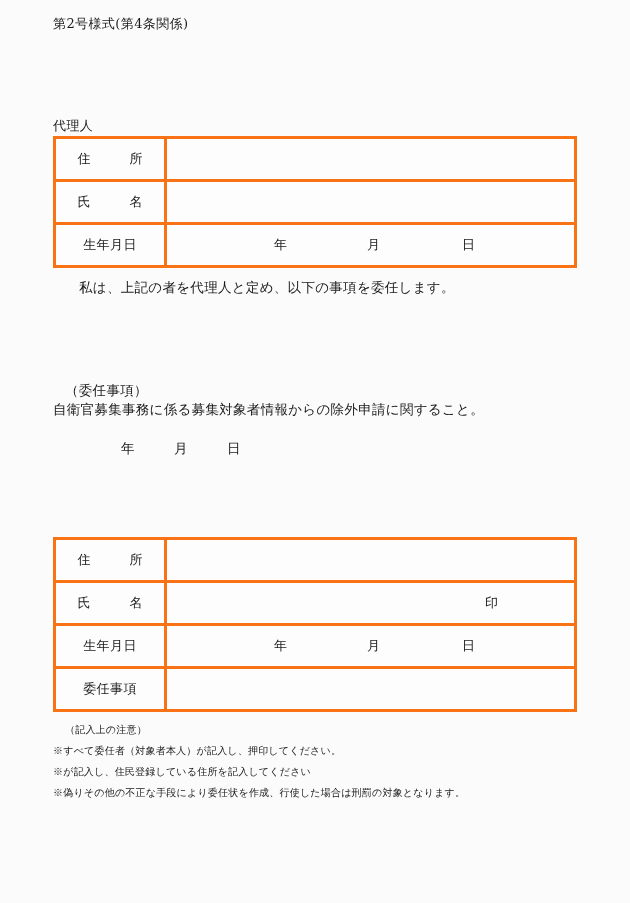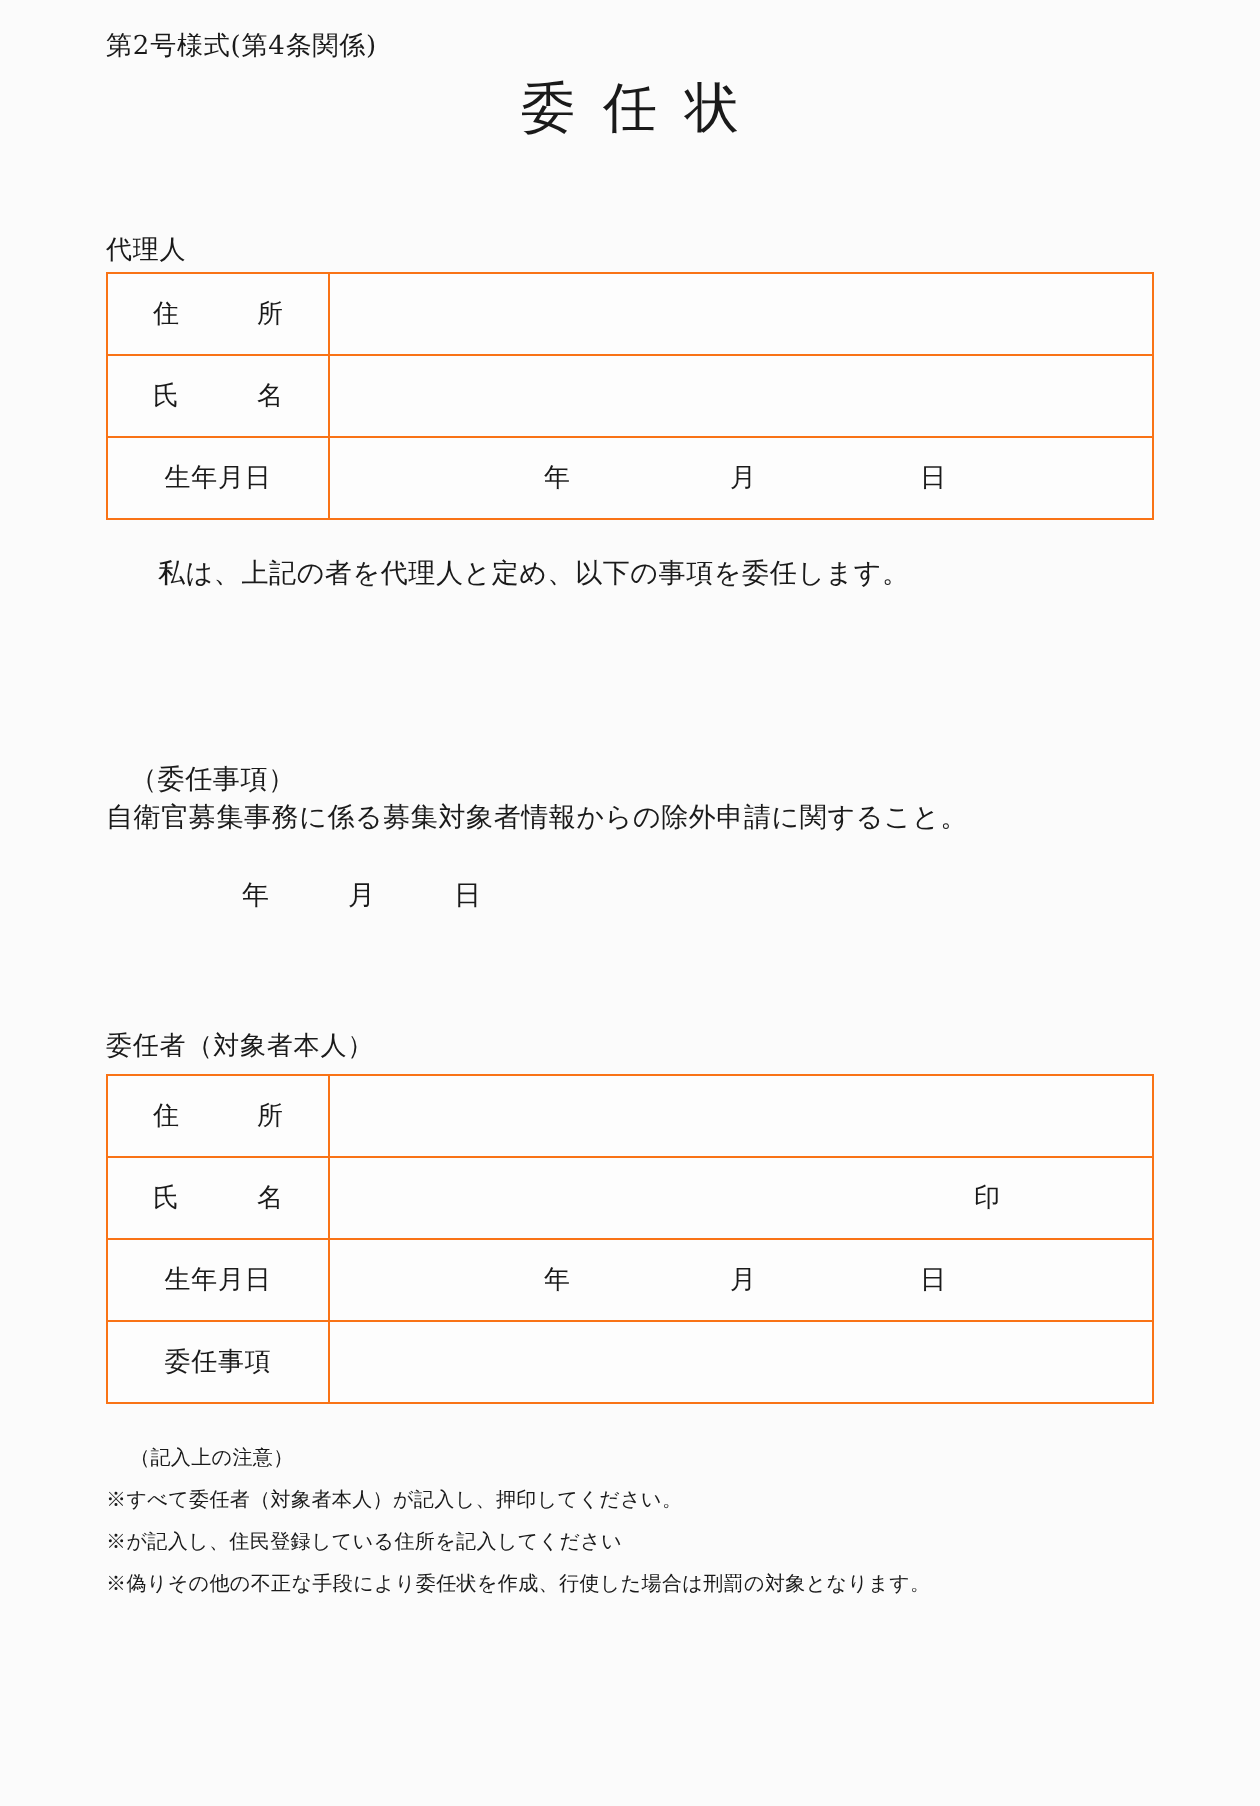--- a/index.html
+++ b/index.html
@@ -65,21 +65,21 @@
     left: 53px;
     width: 524px;
     border-collapse: collapse;
     table-layout: fixed;
     background: #fdfdfd;
   }
   .form-table.agent-table { top: 136px; }
   .form-table.delegator-table { top: 537px; }
 
   .form-table td {
-    border: 1px solid #f97316;
+    border: 3px solid #f97316;
     height: 40px;
     padding: 0;
     font-size: 13px;
     vertical-align: middle;
   }
   .form-table col.label-col { width: 111px; }
 
   .cell-label {
     text-align: center;
     letter-spacing: 0.4px;
@@ -161,21 +161,20 @@
     white-space: nowrap;
   }
 </style>
 </head>
 <body>
 
 <div class="page">
 
   <div class="form-number">第2号様式(第4条関係)</div>
 
-  <div class="doc-title">委任状</div>
 
   <div class="section-caption caption-agent">代理人</div>
 
   <table class="form-table agent-table">
     <colgroup>
       <col class="label-col">
       <col>
     </colgroup>
     <tbody>
       <tr>
@@ -207,21 +206,20 @@
 
   <div class="body-text matters-heading">（委任事項）</div>
   <div class="body-text matters-body">自衛官募集事務に係る募集対象者情報からの除外申請に関すること。</div>
 
   <div class="date-line">
     <span class="dl-year">年</span>
     <span class="dl-month">月</span>
     <span class="dl-day">日</span>
   </div>
 
-  <div class="section-caption caption-delegator">委任者（対象者本人）</div>
 
   <table class="form-table delegator-table">
     <colgroup>
       <col class="label-col">
       <col>
     </colgroup>
     <tbody>
       <tr>
         <td class="cell-label">
           <span class="spaced">住　所</span>

